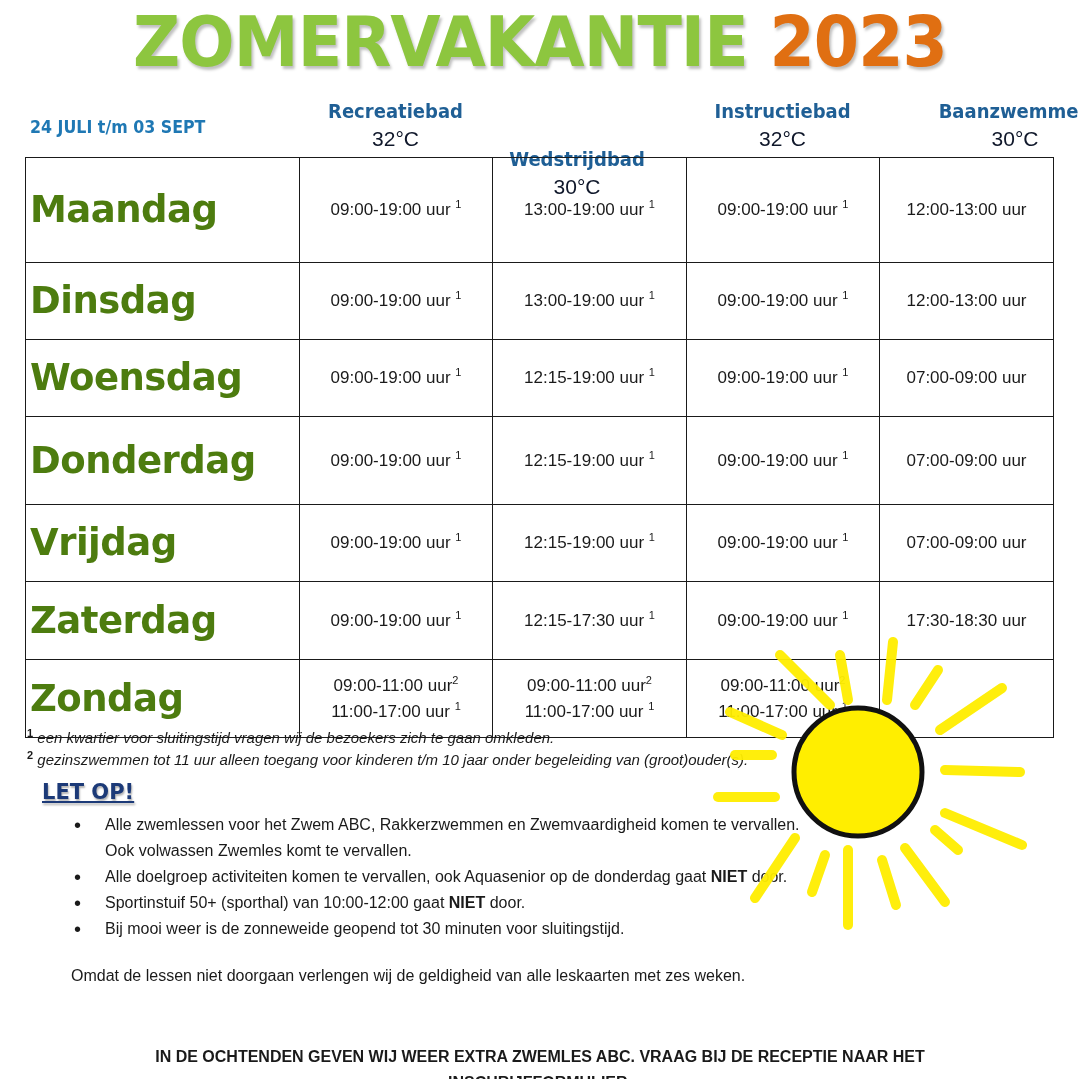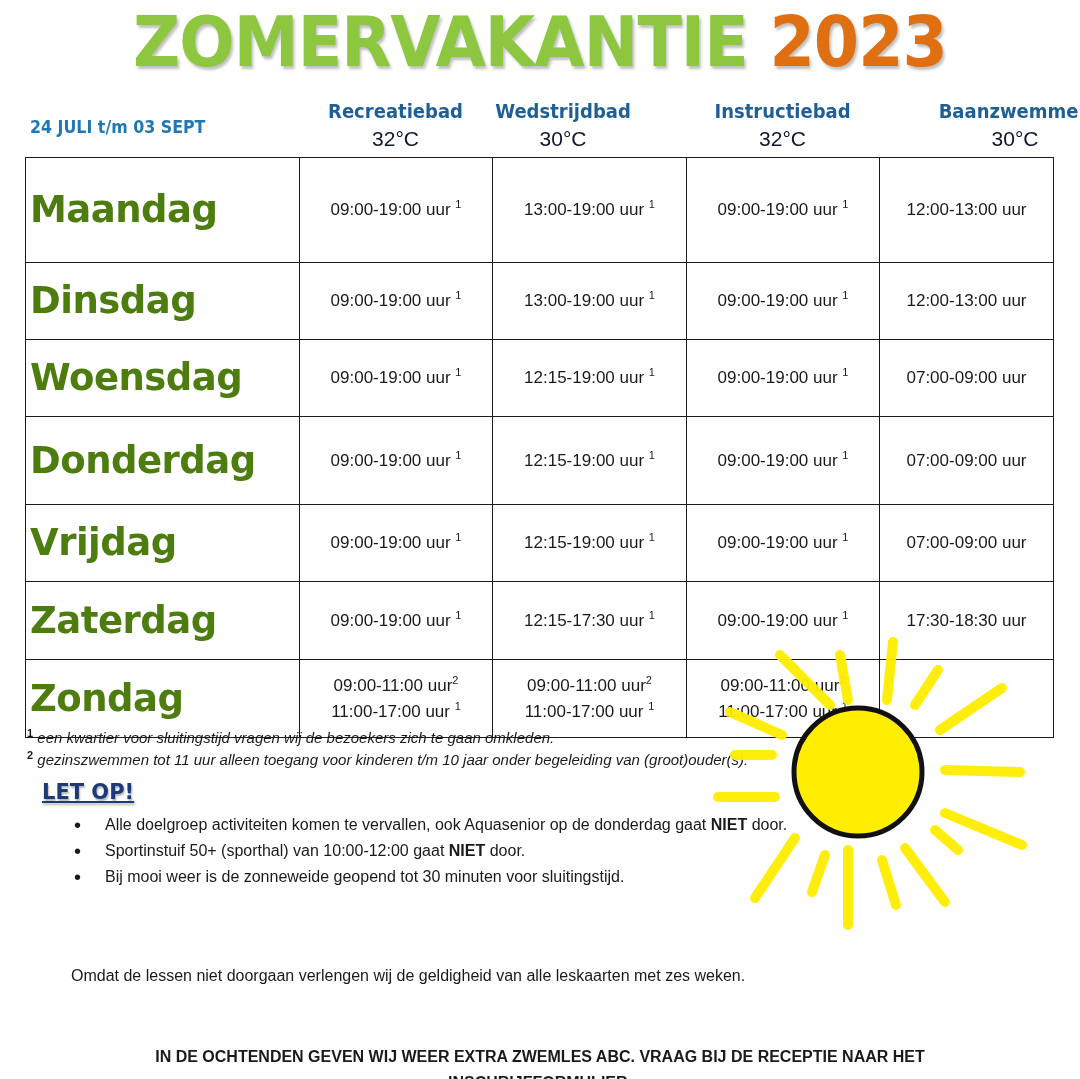--- a/index.html
+++ b/index.html
@@ -56,21 +56,21 @@
   <span class="green">ZOMERVAKANTIE</span>
   <span class="orange">2023</span>
 </div>
 
 <div class="period">24 JULI t/m 03 SEPT</div>
 
 <div class="colhead" style="left:299px;width:193px;">
   <div class="name">Recreatiebad</div>
   <div class="temp">32°C</div>
 </div>
-<div class="colhead" style="left:466px;width:194px;">
+<div class="colhead" style="left:480px;width:194px;margin-top:48px;">
   <div class="name">Wedstrijdbad</div>
   <div class="temp">30°C</div>
 </div>
 <div class="colhead" style="left:686px;width:193px;">
   <div class="name">Instructiebad</div>
   <div class="temp">32°C</div>
 </div>
 <div class="colhead" style="left:928px;width:174px;">
   <div class="name">Baanzwemmen</div>
   <div class="temp">30°C</div>
@@ -197,20 +197,24 @@
 </table>
 
 <div class="footnotes">
   <div><sup>1</sup> <span>een kwartier voor sluitingstijd vragen wij de bezoekers zich te gaan omkleden.</span></div>
   <div><sup>2</sup> <span>gezinszwemmen tot 11 uur alleen toegang voor kinderen t/m 10 jaar onder begeleiding van (groot)ouder(s).</span></div>
 </div>
 
 <div class="letop">LET OP!</div>
 
 <ul class="notes">
+  <li>
+    <span>Alle zwemlessen voor het Zwem ABC, Rakkerzwemmen en Zwemvaardigheid komen te vervallen.</span>
+    <span class="sub">Ook volwassen Zwemles komt te vervallen.</span>
+  </li>
   <li><span>Alle doelgroep activiteiten komen te vervallen, ook Aquasenior op de donderdag gaat </span><b>NIET</b><span> door.</span></li>
   <li><span>Sportinstuif 50+ (sporthal) van 10:00-12:00 gaat </span><b>NIET</b><span> door.</span></li>
   <li><span>Bij mooi weer is de zonneweide geopend tot 30 minuten voor sluitingstijd.</span></li>
 </ul>
 
 <div class="extension">Omdat de lessen niet doorgaan verlengen wij de geldigheid van alle leskaarten met zes weken.</div>
 <div class="callout">IN DE OCHTENDEN GEVEN WIJ WEER EXTRA ZWEMLES ABC.  VRAAG BIJ DE RECEPTIE NAAR HET INSCHRIJFFORMULIER.</div>
 
 <svg class="sun" viewBox="0 0 340 300" width="340" height="300">
   <g stroke="#ffee00" stroke-width="10" stroke-linecap="round" fill="none" opacity="0.95">

